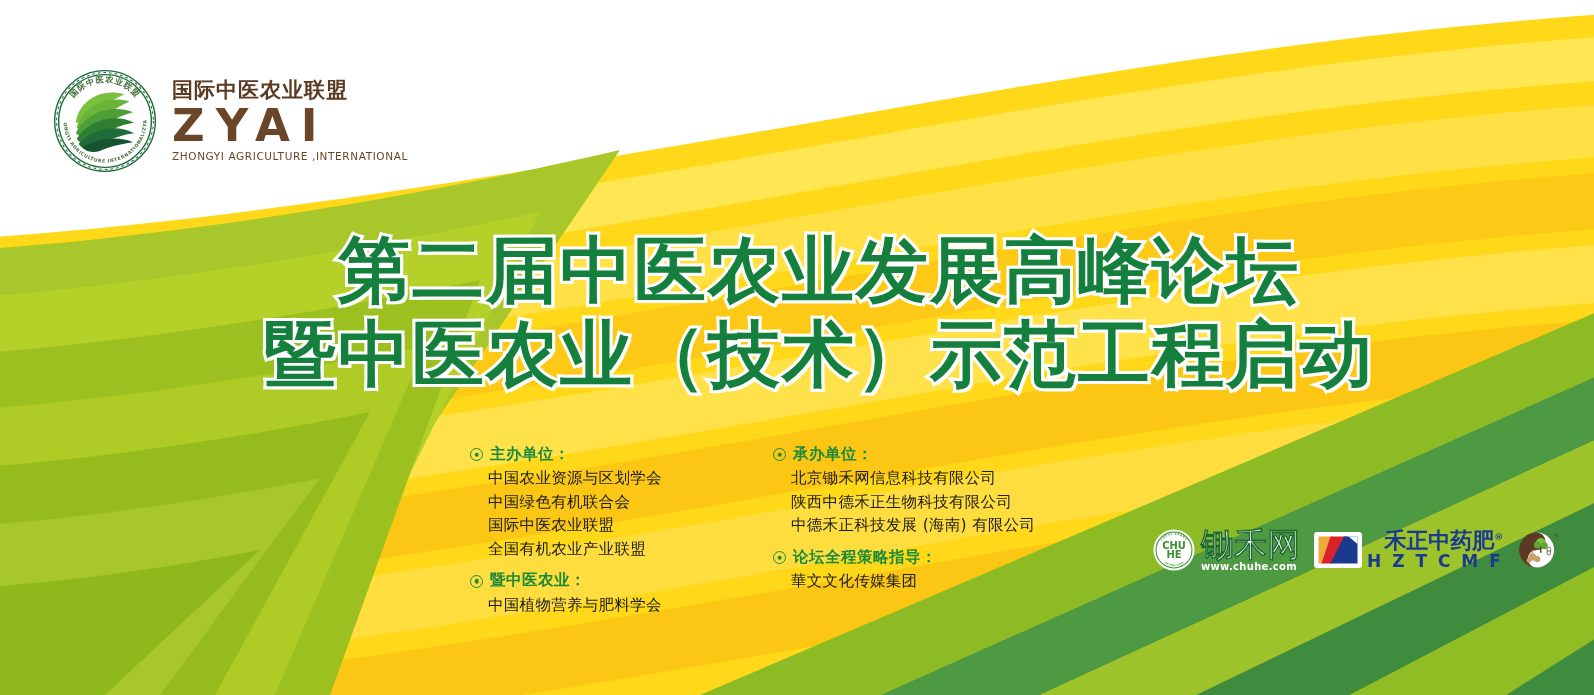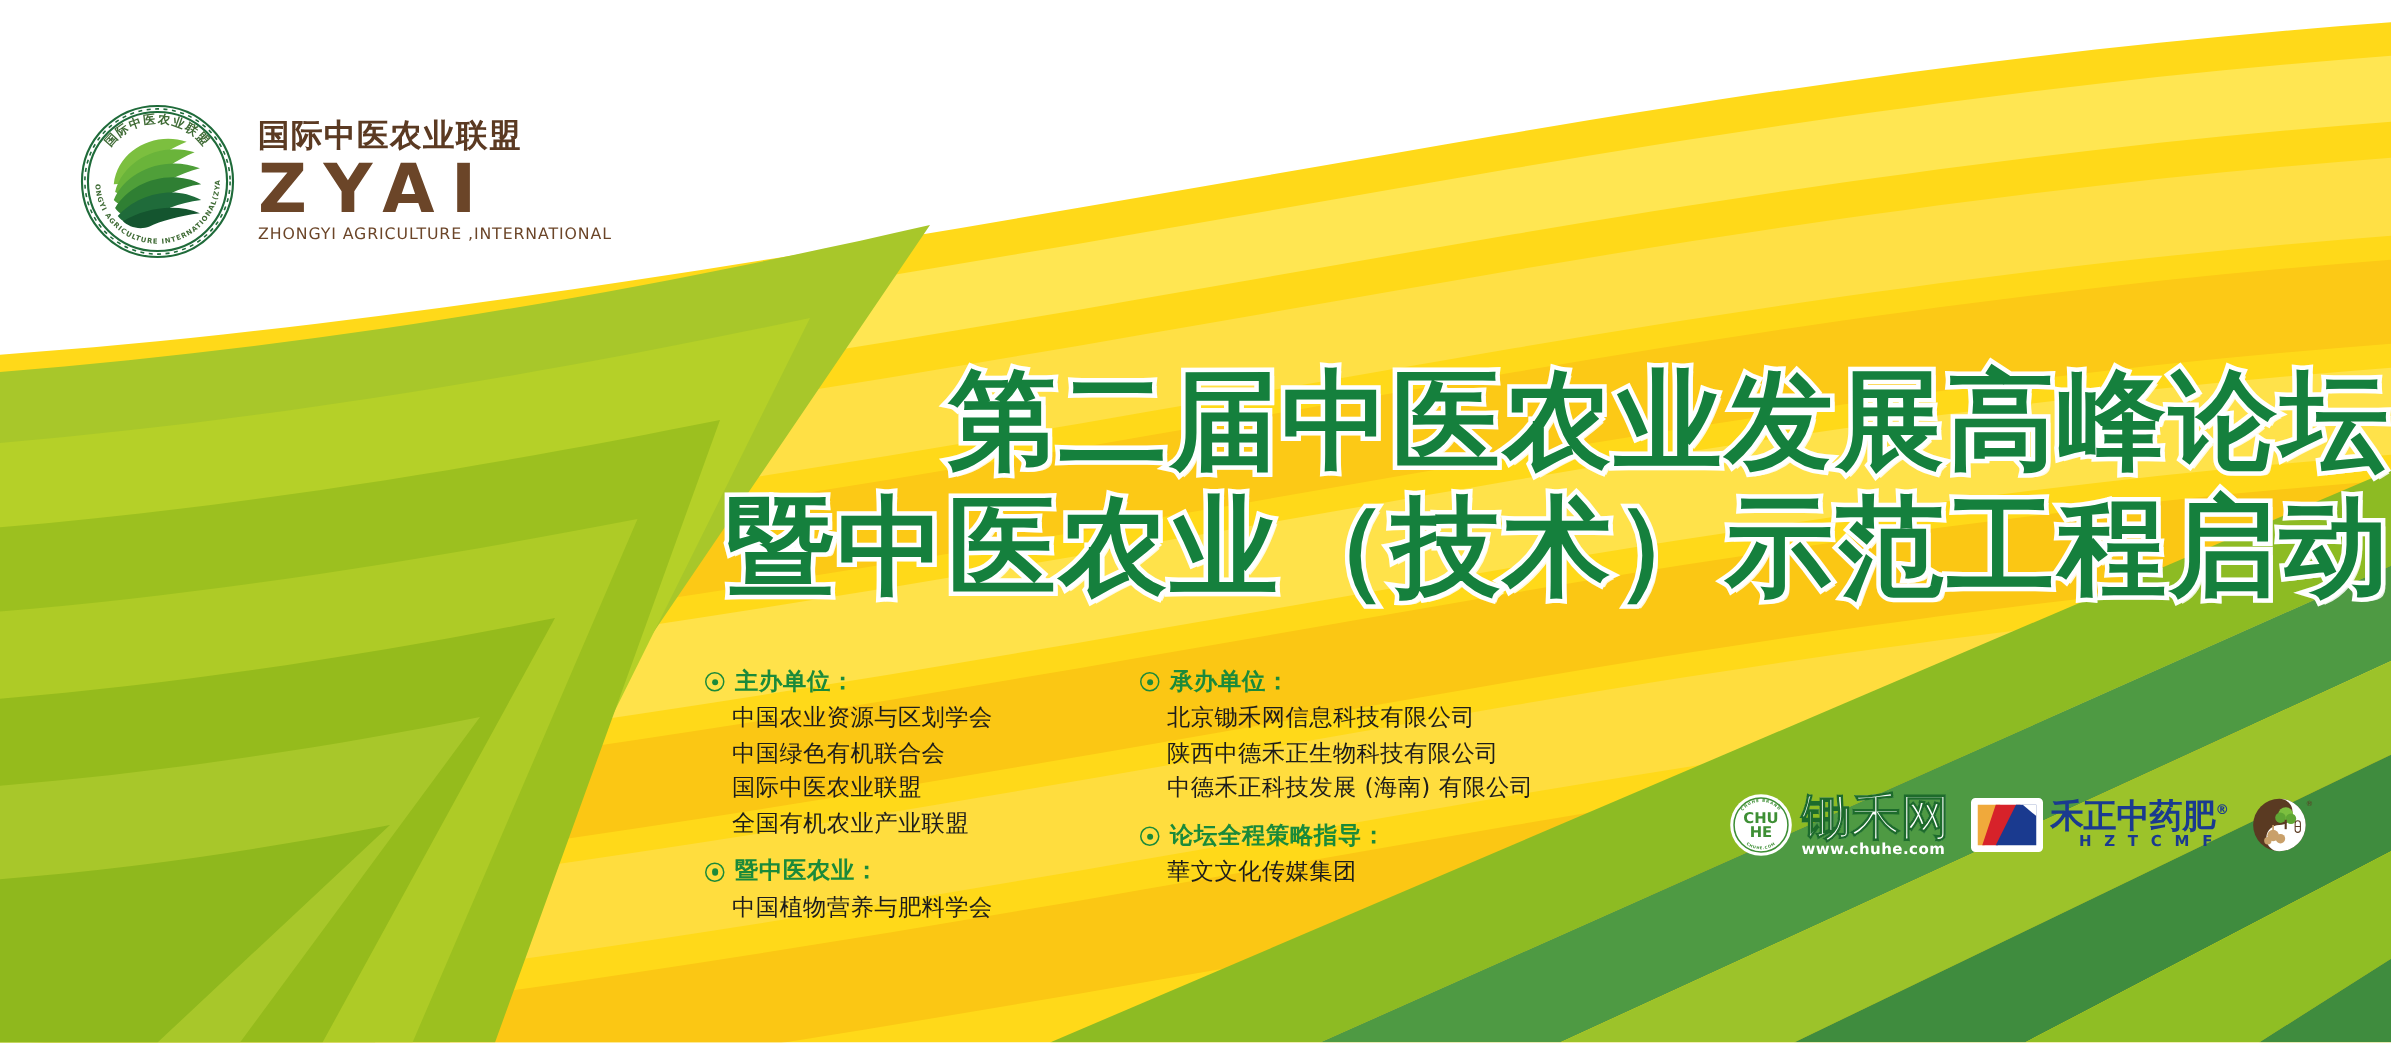--- a/index.html
+++ b/index.html
@@ -67,22 +67,22 @@
     letter-spacing: 0.6px;
     margin-top: 2px;
     white-space: nowrap;
   }
 
   
   #main-title {
     position: absolute;
     left: 0;
     right: 0;
-    top: 238px;
-    text-align: right;
+    top: 228px;
+    text-align: center;
     z-index: 20;
     pointer-events: none;
     padding-left: 44px;
   }
   .title-line {
     font-size: 72px;
     font-weight: bold;
     color: #15803d;
     letter-spacing: 2px;
     line-height: 1.17;
@@ -92,21 +92,21 @@
     text-shadow:
       3px 3px 0 rgba(255,255,255,0.85);
   }
 
   
   #credits {
     position: absolute;
     left: 470px;
     top: 443px;
     display: flex;
-    gap: 40px;
+    gap: 53px;
     z-index: 20;
   }
   .credit-col { display: flex; flex-direction: column; }
   .credit-col.left  { width: 250px; }
   .credit-col.right { width: 300px; }
   .credit-group { margin-bottom: 8px; }
   .credit-head {
     display: flex;
     align-items: center;
     gap: 7px;
@@ -174,22 +174,22 @@
   
   .sp-hz { gap: 5px; }
   .hz-mark { width: 48px; height: 36px; flex: 0 0 auto; }
   .hz-text { display: flex; flex-direction: column; line-height: 1; }
   .hz-cn {
     font-size: 22px; font-weight: bold; color: #1a3a8f;
     letter-spacing: 0px; white-space: nowrap; position: relative; text-align: right;
   }
   .hz-reg { font-size: 9px; vertical-align: super; }
   .hz-en {
-    font-size: 10px; font-weight: bold; color: #1a3a8f;
-    letter-spacing: 2.5px; margin-top: 1px; white-space: nowrap; margin-left: 19px;
+    font-size: 17px; font-weight: bold; color: #1a3a8f;
+    letter-spacing: 2.5px; margin-top: 1px; white-space: nowrap;
   }
 
   
   .sp-seal { gap: 2px; }
   .seal3 { width: 42px; height: 42px; flex: 0 0 auto; }
 </style>
 </head>
 <body>
 
 <div id="banner">

